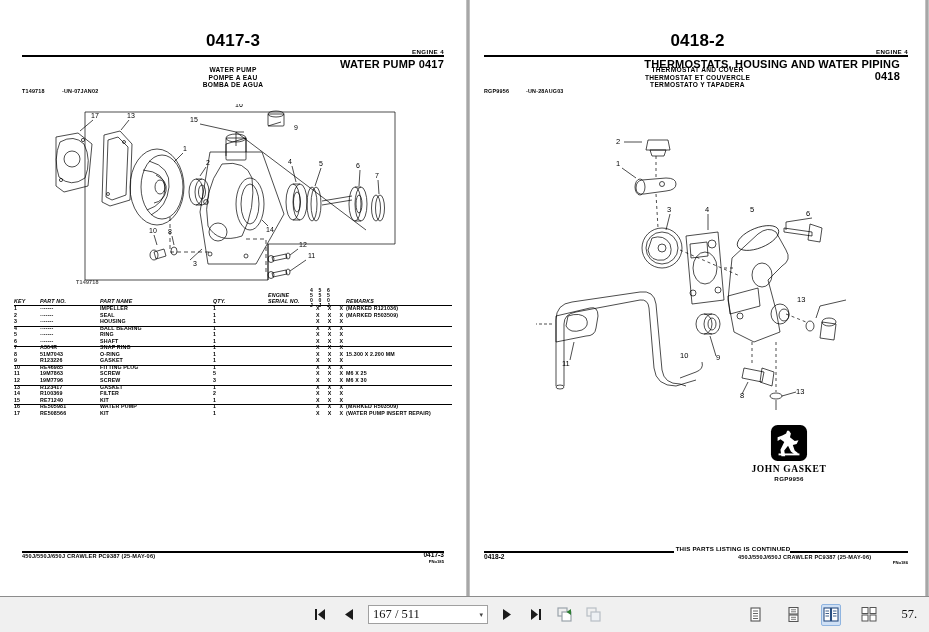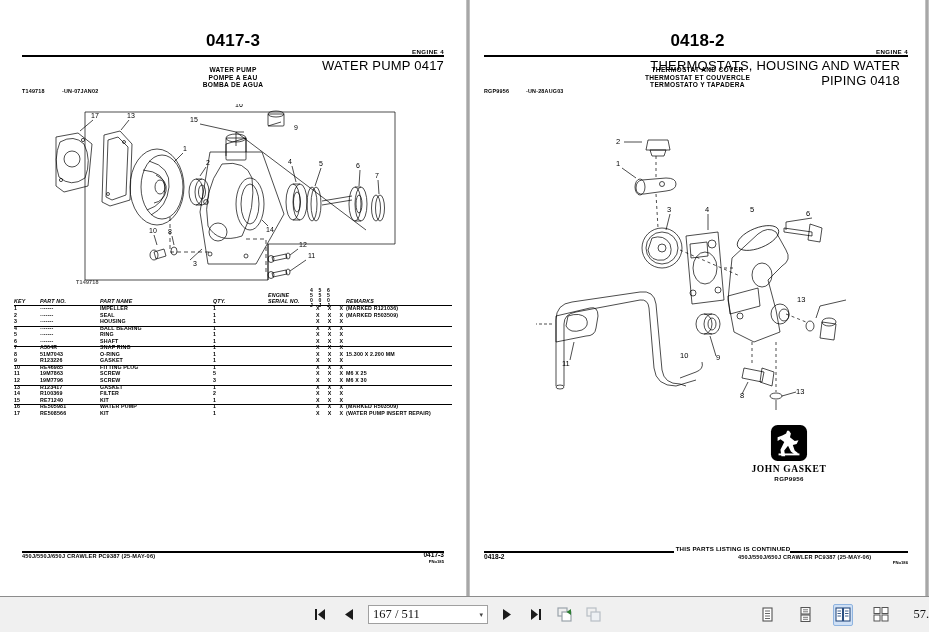--- a/index.html
+++ b/index.html
@@ -17,21 +17,21 @@
   .gutter.edge-right{left:925px;width:4px;}
 
   .page{position:absolute;top:0;height:596px;background:#fff;color:#000;}
   .page.left{left:0;width:466px;}
   .page.right{left:470px;width:455px;border-radius:9px;}
 
   
   .pg-title{position:absolute;width:100%;text-align:center;font-weight:bold;font-size:17px;letter-spacing:.2px;}
   .hdr-rule{position:absolute;height:2px;background:#000;}
   .hdr-engine{position:absolute;font-size:6.2px;font-weight:bold;letter-spacing:.4px;}
-  .hdr-section{position:absolute;font-size:13px;font-weight:normal;letter-spacing:.2px;}
+  .hdr-section{position:absolute;font-size:11px;font-weight:bold;letter-spacing:.2px;}
   .subtitle{position:absolute;width:100%;text-align:center;font-size:6.6px;font-weight:bold;line-height:7.6px;letter-spacing:.3px;}
   .figcode{position:absolute;font-size:5.4px;font-weight:bold;letter-spacing:.2px;}
 
   
   .illus{position:absolute;}
   .illus svg{display:block;}
 
   
   .ptable{position:absolute;left:14px;top:288px;width:438px;font-size:5.3px;font-weight:bold;letter-spacing:.15px;}
   .serialstack{position:absolute;left:310px;top:288px;font-size:5.1px;font-weight:bold;line-height:5.1px;letter-spacing:2.1px;}
@@ -60,21 +60,21 @@
   .jd{position:absolute;text-align:center;}
   .jd .mark{width:38px;height:38px;margin:0 auto;}
   .jd .wordmark{font-family:"Liberation Serif",serif;font-weight:bold;font-size:9.5px;letter-spacing:.6px;margin-top:2px;}
   .jd .code{font-size:6.2px;font-weight:bold;margin-top:1px;letter-spacing:.3px;}
 
   
   #toolbar{position:absolute;left:0;top:596px;width:929px;height:36px;background:#f0f0f0;border-top:1px solid #8c8c8c;
            display:flex;align-items:center;box-sizing:border-box;}
   #tb-left{flex:0 0 auto;width:310px;}
   #tb-center{flex:1 1 auto;display:flex;align-items:center;justify-content:flex-start;gap:9px;}
-  #tb-right{flex:0 0 auto;display:flex;align-items:center;gap:18px;padding-right:0;}
+  #tb-right{flex:0 0 auto;display:flex;align-items:center;gap:18px;padding-right:12px;}
   .tbtn{width:18px;height:20px;display:flex;align-items:center;justify-content:center;cursor:pointer;
         background:transparent;border:1px solid transparent;border-radius:2px;}
   .tbtn.sel{background:#cfe0f5;border-color:#8fb4e0;}
   .pagebox{width:120px;height:19px;background:#fff;border:1px solid #a0a0a0;display:flex;align-items:center;
            box-sizing:border-box;padding:0 4px;}
   .pagebox .val{flex:1;font-family:"Liberation Serif",serif;font-size:12.5px;color:#111;}
   .pagebox .arrow{font-size:7px;color:#444;}
   .zoomval{font-family:"Liberation Serif",serif;font-size:12.5px;color:#111;padding-left:4px;}
 </style>
 </head>

